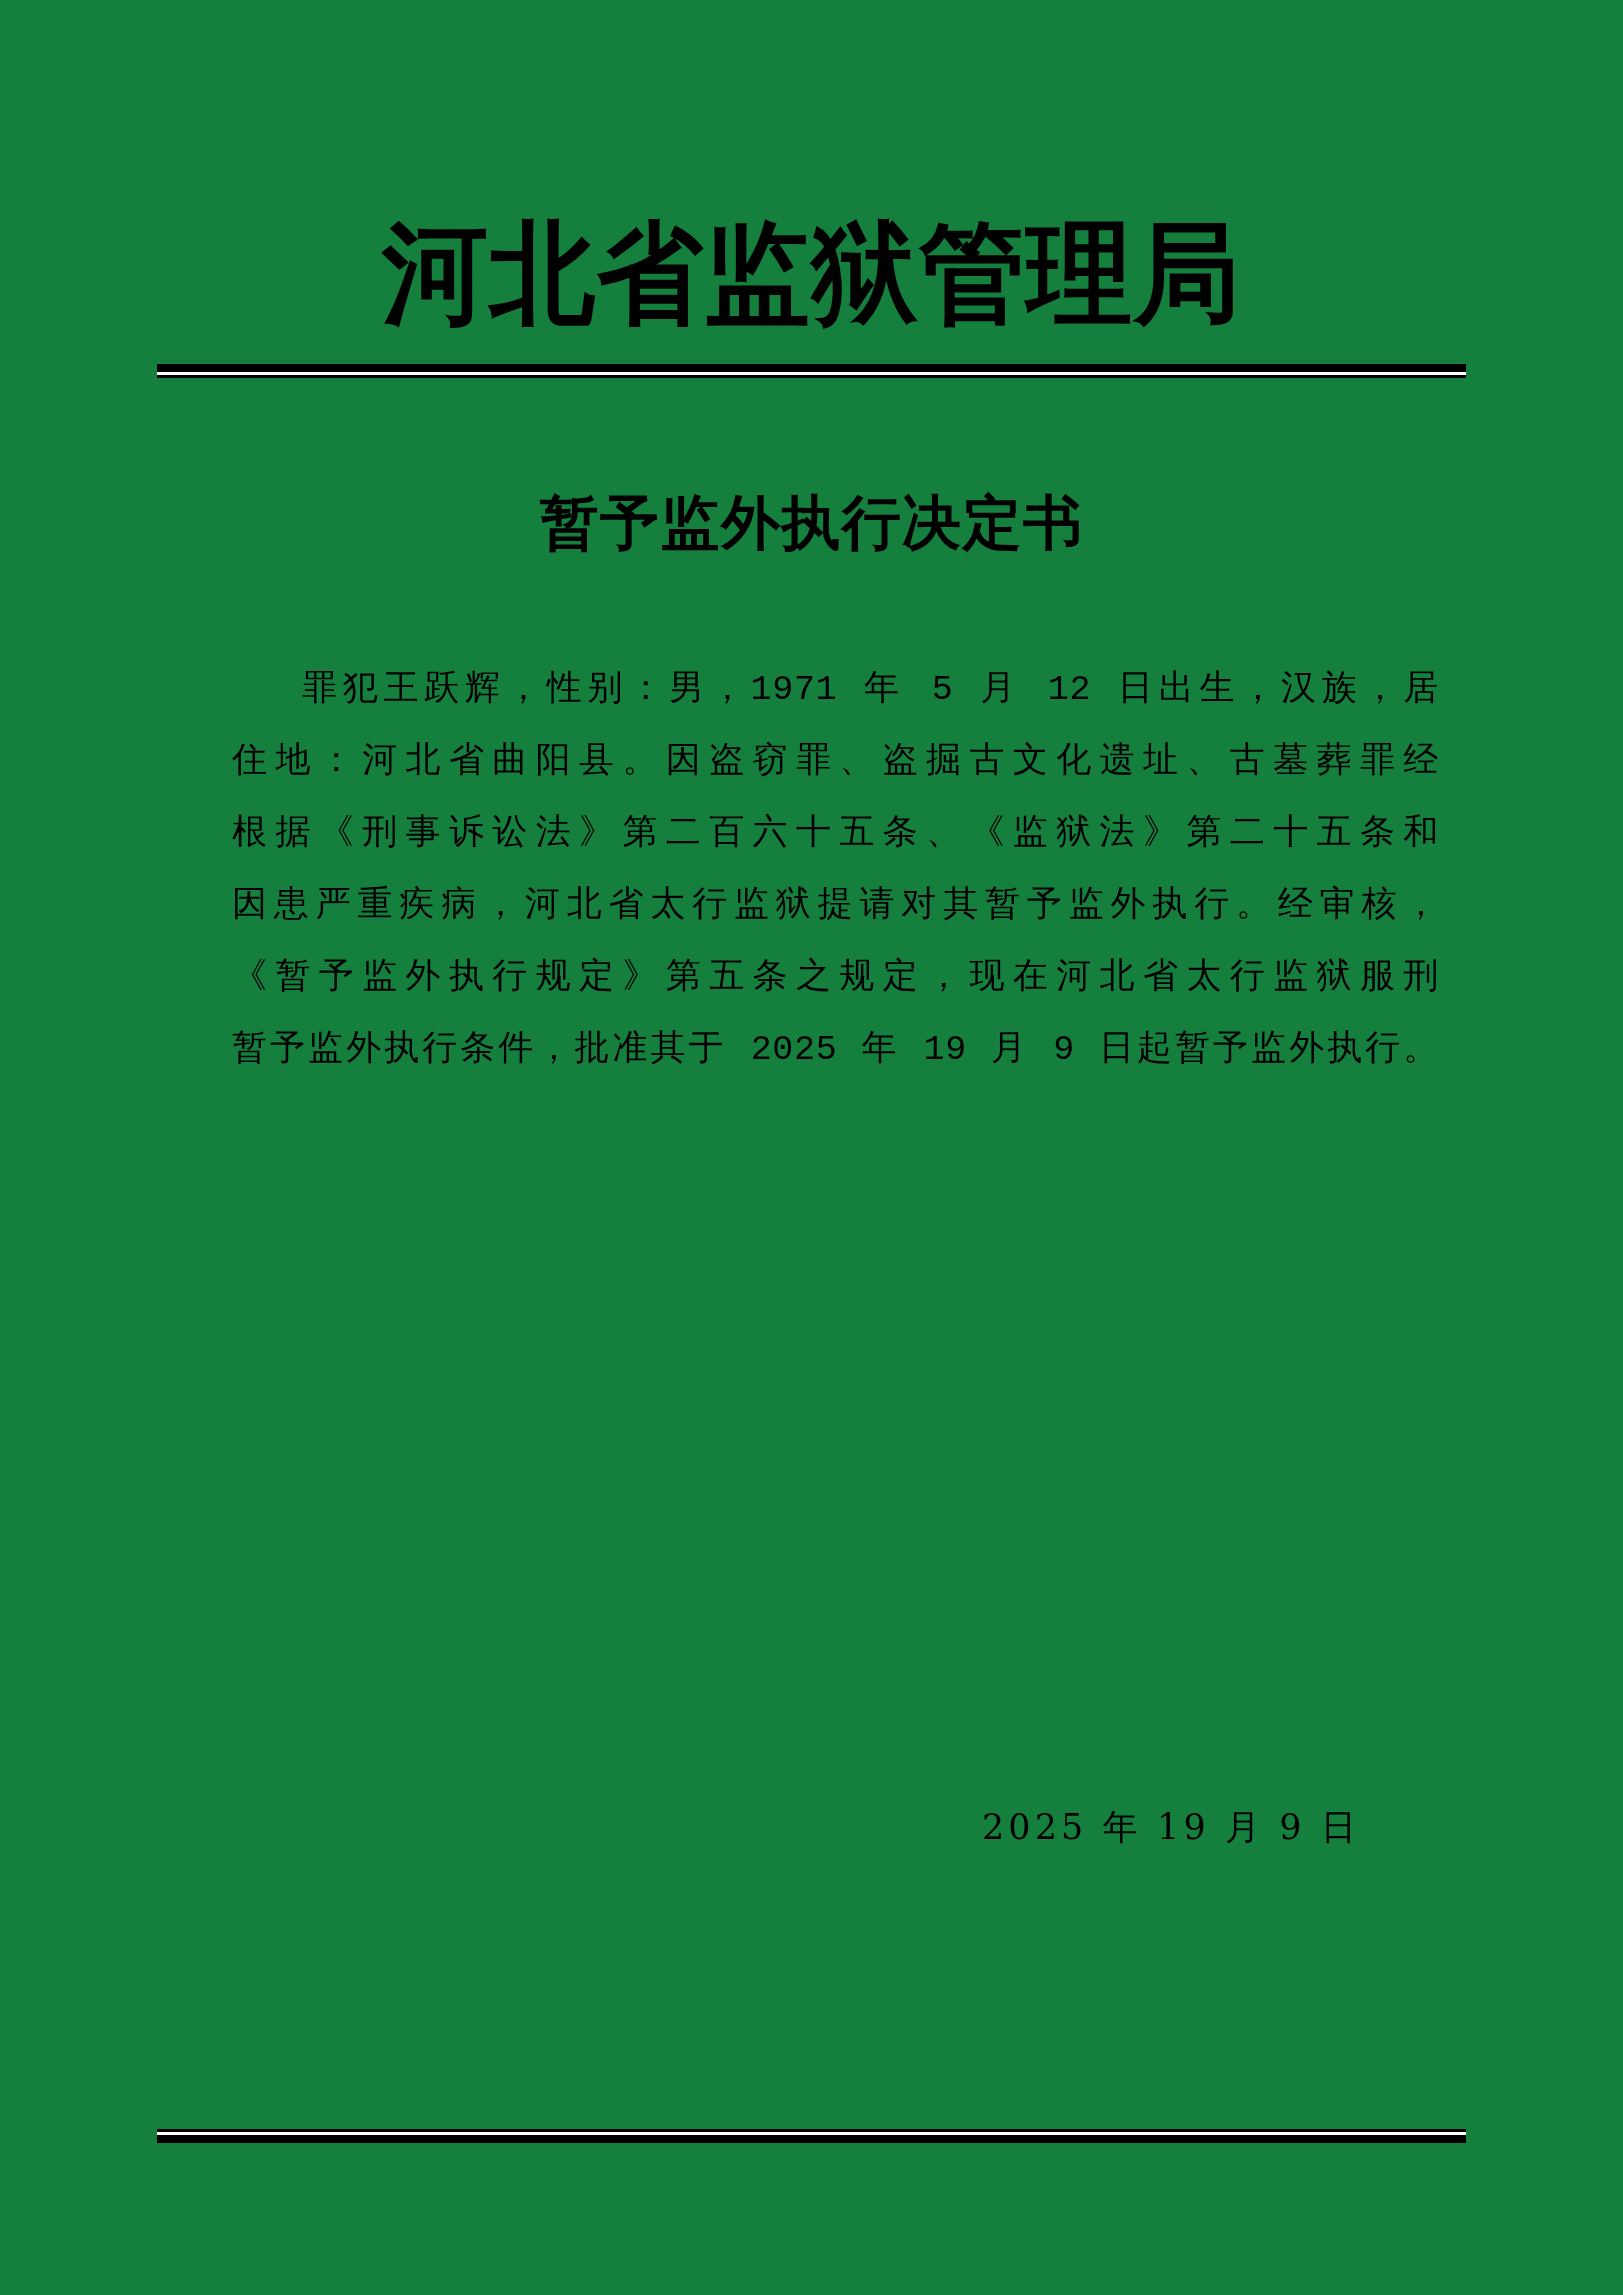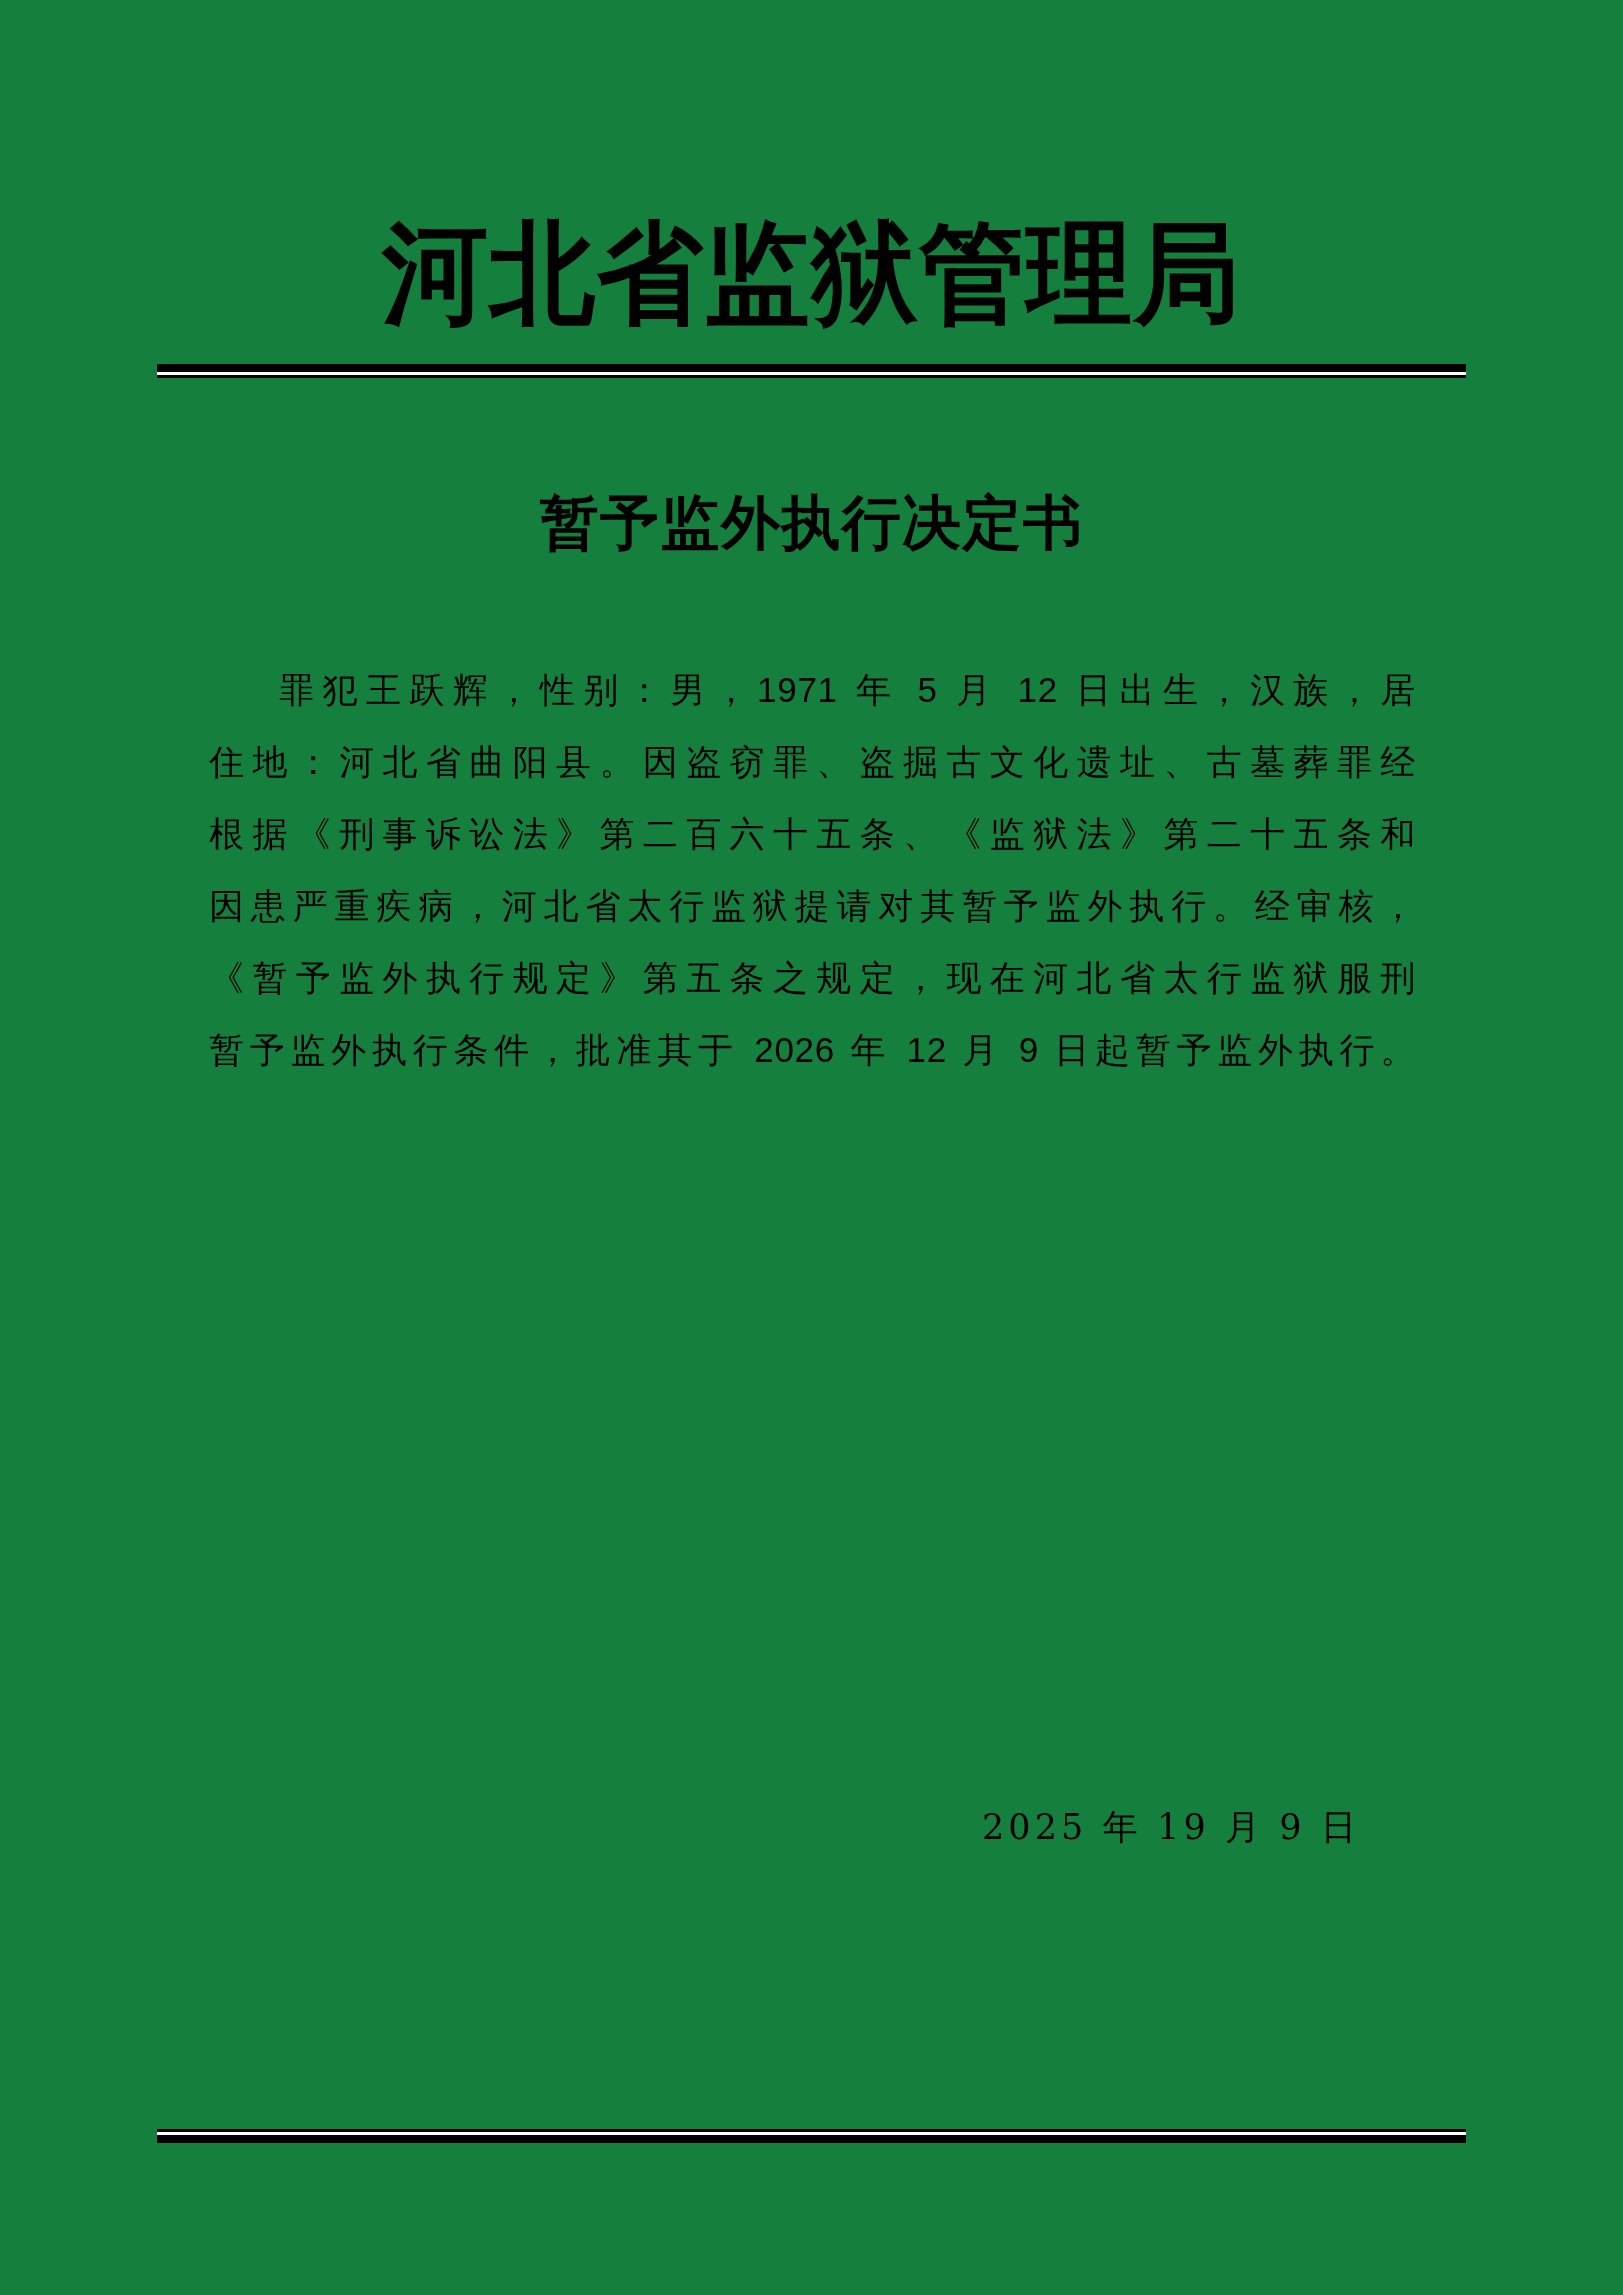--- a/index.html
+++ b/index.html
@@ -16,22 +16,22 @@
   .rule .thick { height: 7.5px; background: #000; }
   .rule .gap { height: 3.4px; background: #fff; }
   .rule .thin { height: 2.7px; background: #000; }
   .rule-top { top: 364px; }
   .rule-bottom { top: 2129px; }
 
   .doc-title { position: absolute; left: 157px; width: 1309px; top: 485px; height: 75px;
                text-align: center; font-weight: bold; font-size: 59px; line-height: 75px;
                letter-spacing: 1.4px; white-space: nowrap; }
 
-  .body-text { position: absolute; left: 209px; width: 1207px; top: 654px;
-               font-family: Liberation Sans, sans-serif; font-size: 35px; line-height: 72px; }
+  .body-text { position: absolute; left: 232px; width: 1207px; top: 654px;
+               font-family: Liberation Mono, monospace; font-size: 35px; line-height: 72px; }
   .body-text .line { display: block; height: 72px; white-space: nowrap;
                      text-align: justify; text-align-last: justify; letter-spacing: 0.7px; }
   .body-text .line.last { text-align-last: justify; }
   .body-text .indent { padding-left: 70px; }
 
   .sign-date { position: absolute; left: 982px; top: 1800px; height: 55px;
                font-size: 35px; line-height: 55px; letter-spacing: 4.1px; white-space: nowrap; }
 </style>
 </head>
 <body>
@@ -47,21 +47,21 @@
   </div>
 
   <div class="doc-title">暂予监外执行决定书</div>
 
   <div class="body-text">
     <span class="line indent">罪犯王跃辉，性别：男，1971 年 5 月 12 日出生，汉族，居</span>
     <span class="line">住地：河北省曲阳县。因盗窃罪、盗掘古文化遗址、古墓葬罪经</span>
     <span class="line">根据《刑事诉讼法》第二百六十五条、《监狱法》第二十五条和</span>
     <span class="line">因患严重疾病，河北省太行监狱提请对其暂予监外执行。经审核，</span>
     <span class="line">《暂予监外执行规定》第五条之规定，现在河北省太行监狱服刑</span>
-    <span class="line last">暂予监外执行条件，批准其于 2026 年 12 月 9 日起暂予监外执行。</span>
+    <span class="line last">暂予监外执行条件，批准其于 2025 年 19 月 9 日起暂予监外执行。</span>
   </div>
 
   <div class="sign-date">2025 年 19 月 9 日</div>
 
   <div class="rule rule-bottom">
     <div class="thin"></div>
     <div class="gap"></div>
     <div class="thick"></div>
   </div>
 

